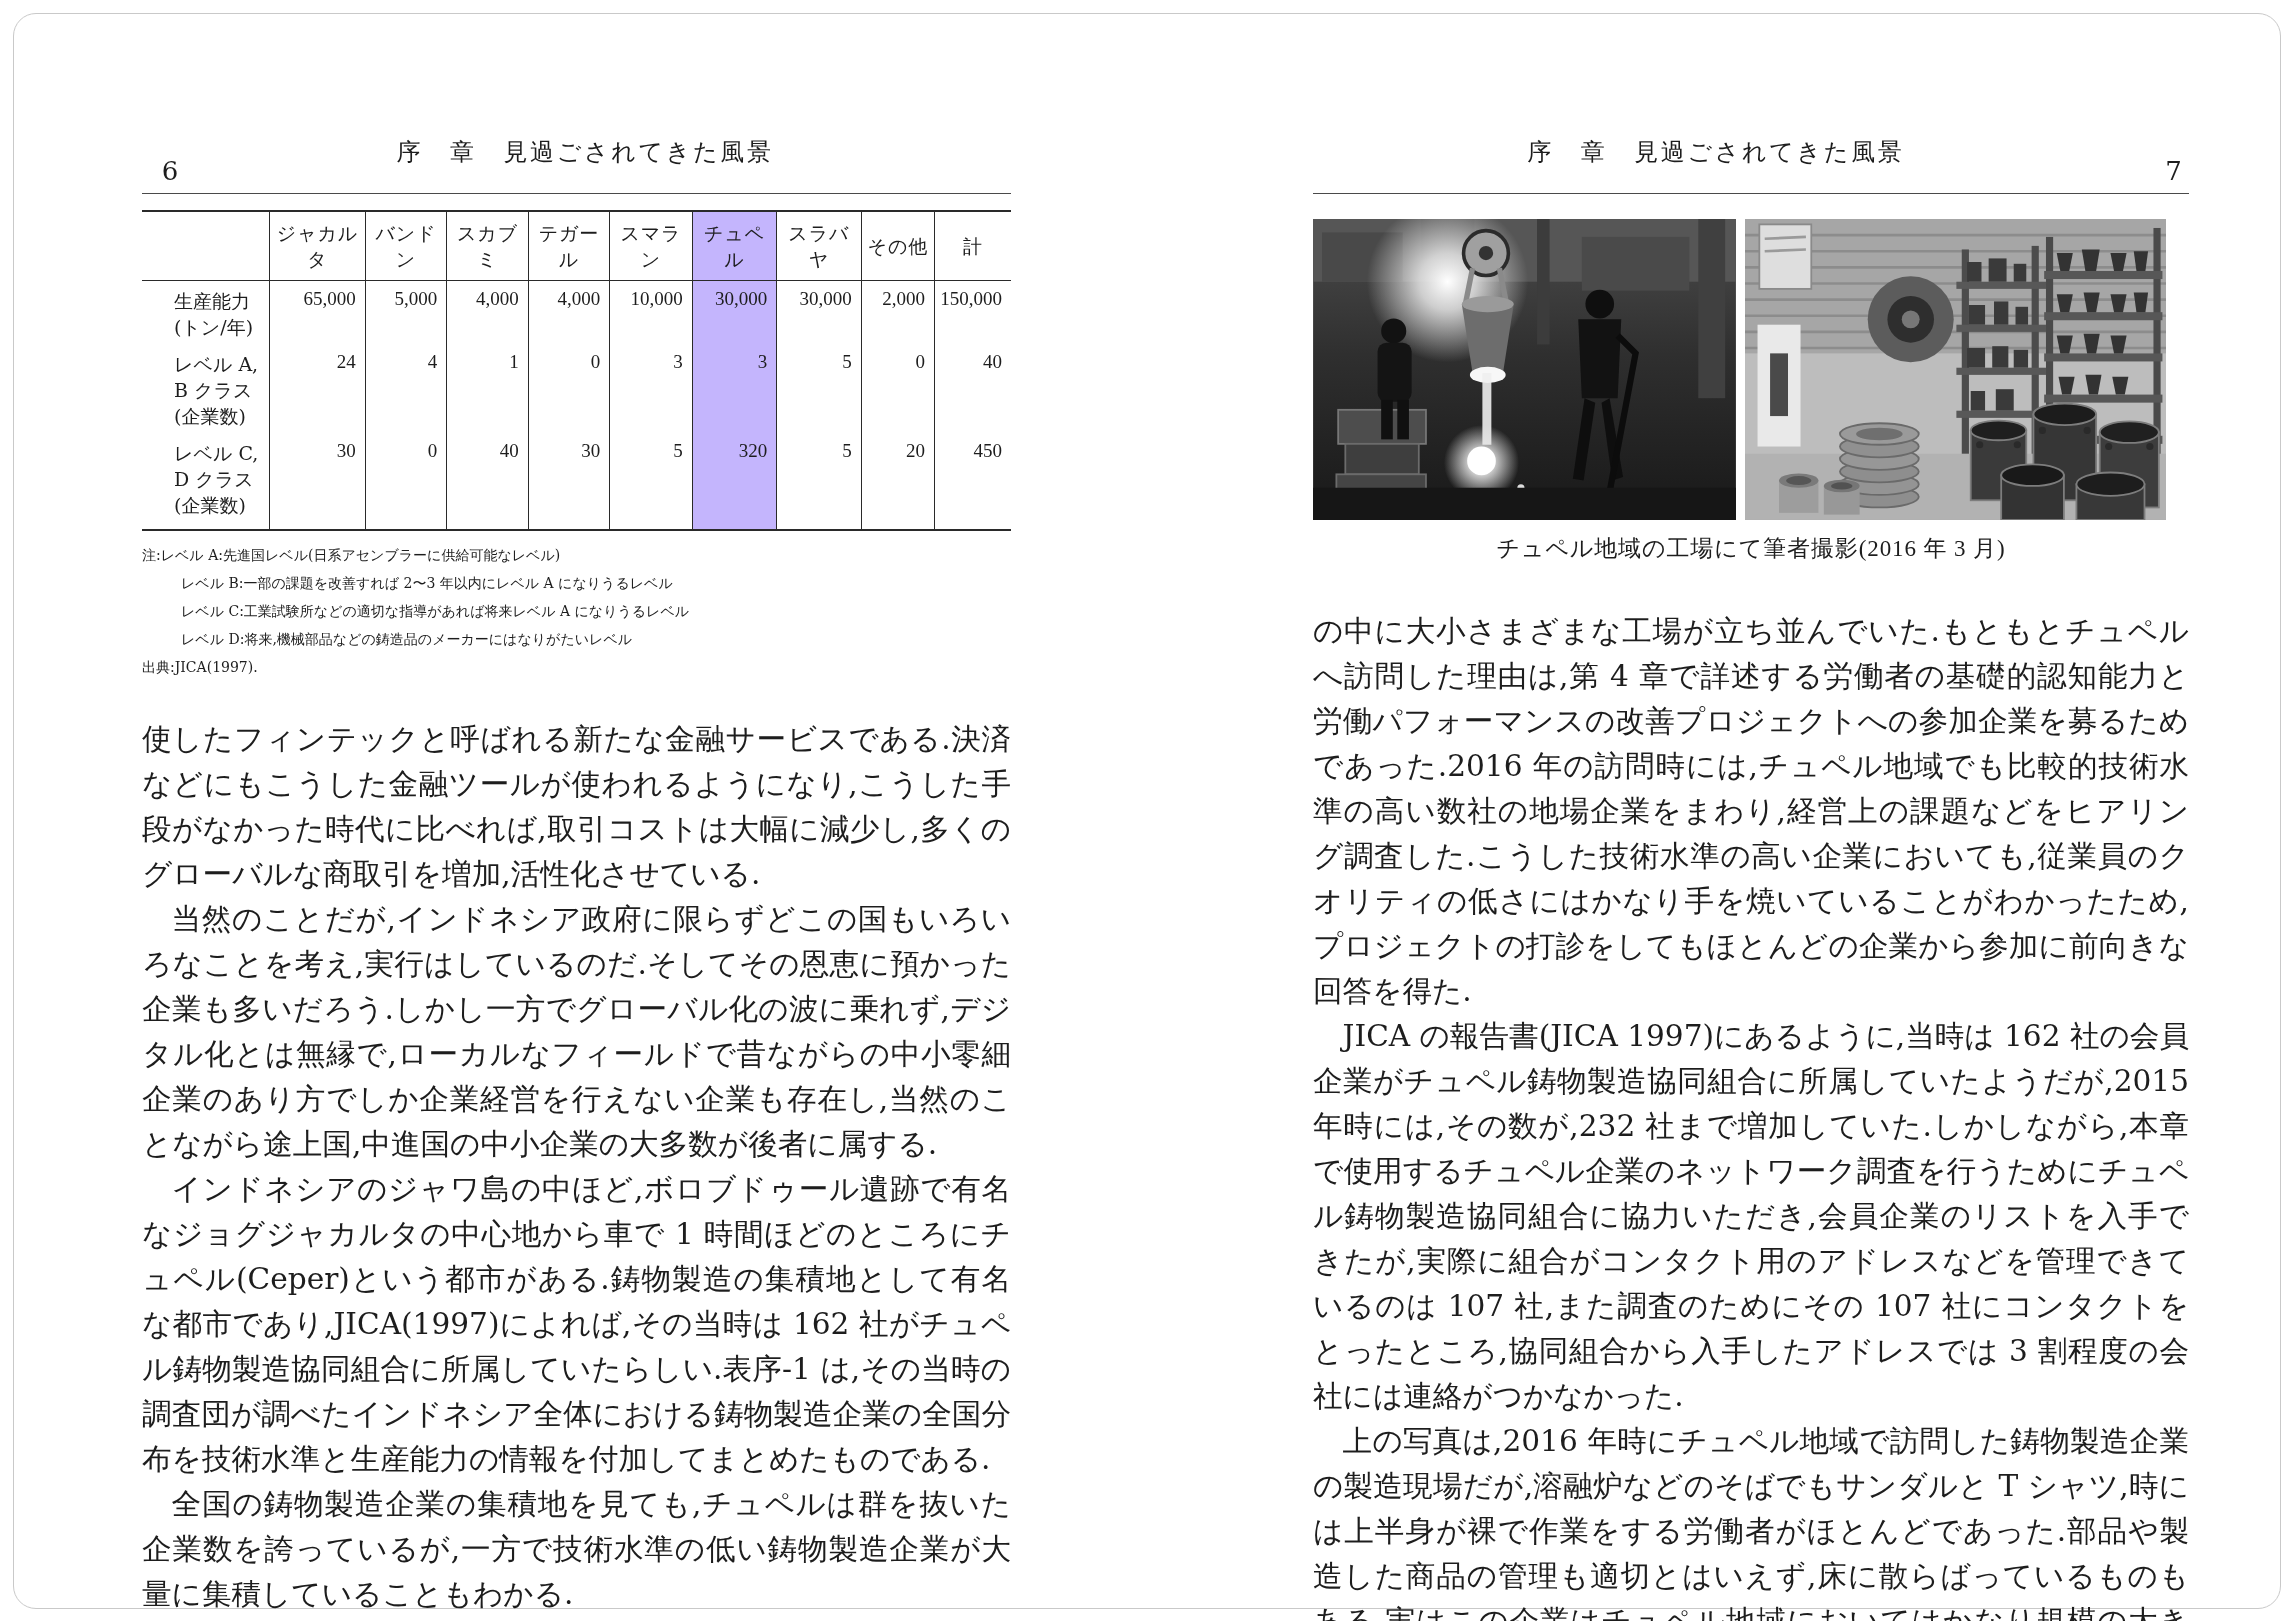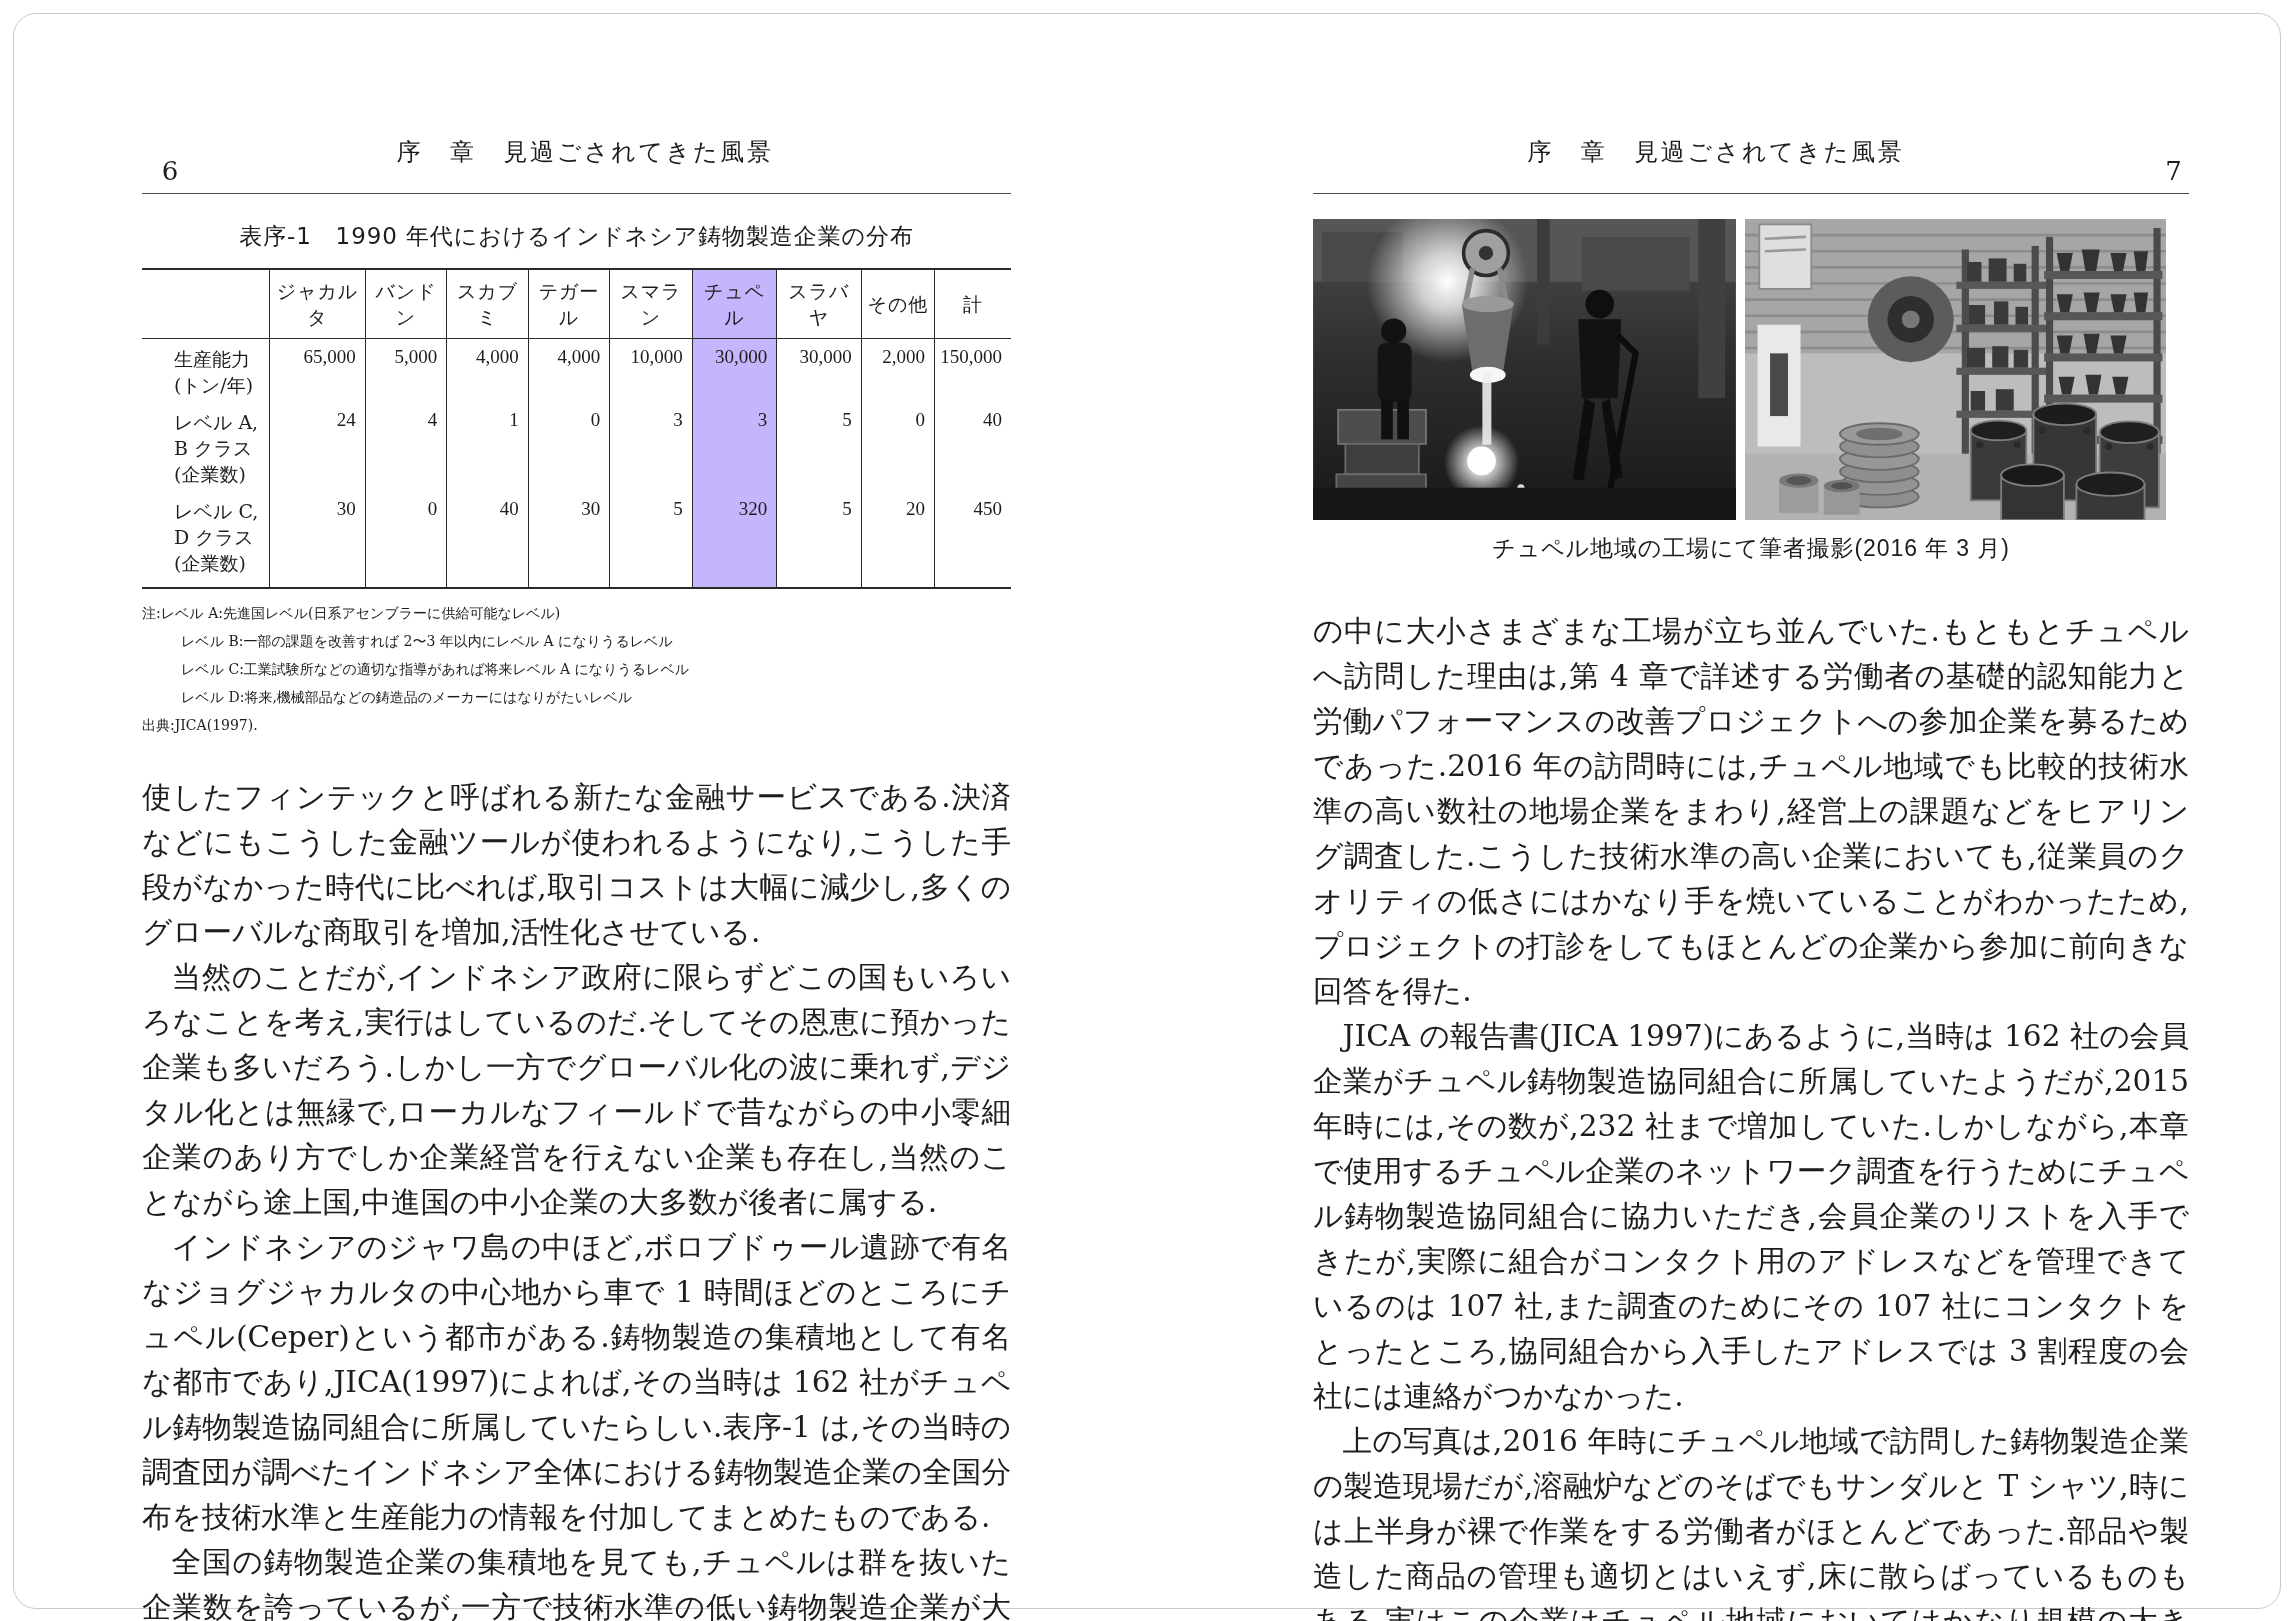--- a/index.html
+++ b/index.html
@@ -57,40 +57,39 @@
   .bodytext { margin-top:36px; font-size:29.6px; line-height:45px; text-align:justify; }
   .bodytext p { margin:0; }
   .bodytext p.ind { text-indent:29.6px; }
 
   
   figure { margin:25px 0 0 0; }
   .photos { display:flex; gap:9px; }
   .photos svg { display:block; }
   figcaption {
     margin-top:12.5px; text-align:center;
-    font-family:Liberation Sans, sans-serif;
+    font-family:Liberation Serif, serif;
     font-size:23px; letter-spacing:0.9px;
   }
   .bodytext.right { margin-top:45px; }
 </style>
 </head>
 <body>
 
 <div class="sheet-border"></div>
 
 <div class="spread">
 
   <div class="page page-left">
 
     <div class="running">
       <span class="pagenum">6</span>
       <span class="rh-title">序　章　見過ごされてきた風景</span>
     </div>
 
-    <div class="table-title">表序-1　1990 年代におけるインドネシア鋳物製造企業の分布</div>
 
     <table class="dist">
       <colgroup>
         <col style="width:127px">
           <col style="width:95px">
           <col style="width:81px">
           <col style="width:81px">
         <col style="width:81px">
           <col style="width:82px">
           <col style="width:84px">

